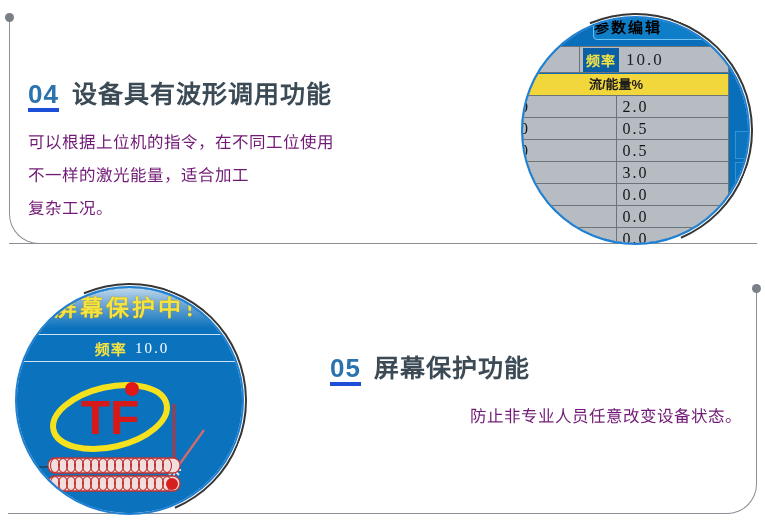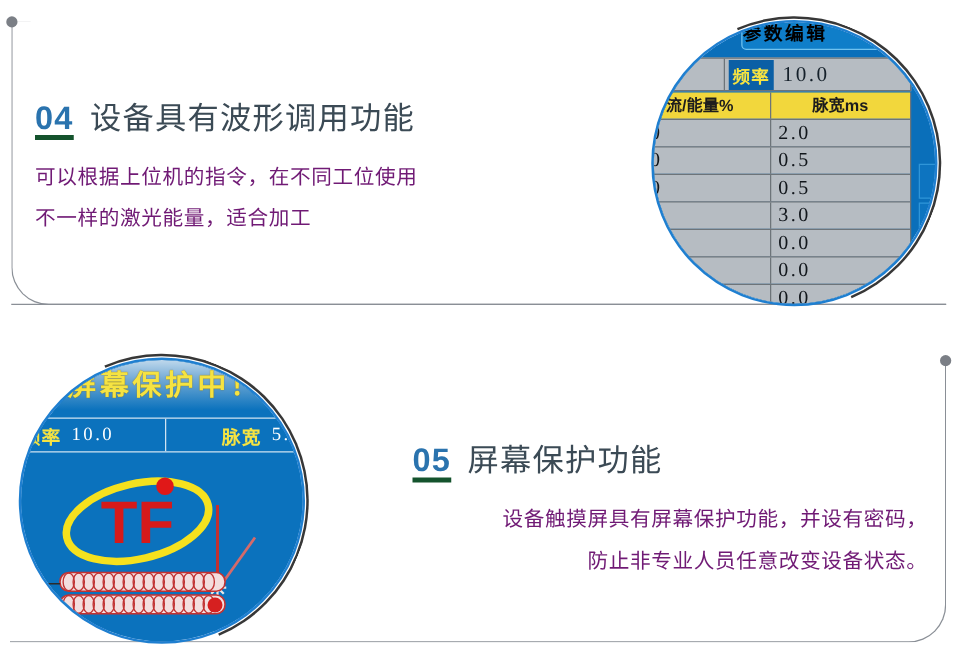--- a/index.html
+++ b/index.html
@@ -47,26 +47,26 @@
     display:flex;align-items:baseline;gap:13px;
     font-size:27px;font-weight:bold;color:#36474f;
     letter-spacing:1px;
     margin-bottom:14px;
   }
   .tb-05 .headline{justify-content:flex-start;}
   .num{
     color:#2a73ae;
     font-family:"Liberation Sans","DejaVu Sans",sans-serif;
     font-size:26px;font-weight:bold;
-    border-bottom:4px solid #14532d;
+    border-bottom:4px solid #1d4ed8;
     padding-bottom:1px;
     line-height:1;
     margin-top:33px;
   }
-  .htitle{font-size:25px;font-weight:normal;color:#3b4a55;}
+  .htitle{font-size:25px;font-weight:bold;color:#3b4a55;}
   .body-line{
     font-size:16.5px;color:#701a75;line-height:2.0;
     white-space:nowrap;letter-spacing:.5px;
   }
 
   
   .circle{
     position:absolute;border-radius:50%;overflow:hidden;
     background:#0a6fba;
   }
@@ -182,38 +182,38 @@
   <div class="dot dot-top"></div>
   <div class="divider"></div>
 
   <div class="textblock tb-04">
     <div class="headline">
       <span class="num">04</span>
       <span class="htitle">设备具有波形调用功能</span>
     </div>
     <div class="body-line">可以根据上位机的指令，在不同工位使用</div>
     <div class="body-line">不一样的激光能量，适合加工</div>
+    <div class="body-line">复杂工况。</div>
   </div>
 
   <div class="circle" id="circ-top">
     <div class="hmi">
 
       <div class="hmi-title">参数编辑</div>
       <div class="hmi-title2"></div>
 
       <div class="freq-row">
         <div class="freq-spacer"></div>
         <span class="freq-lbl">频率</span>
         <span class="freq-val">10.0</span>
       </div>
 
       <div class="ptable">
         <div class="thead">
           <div>流/能量%</div>
-          <div>脉宽ms</div>
         </div>
         <div class="trow">
           <div>70</div>
           <div>2.0</div>
         </div>
         <div class="trow">
           <div>70</div>
           <div>0.5</div>
         </div>
         <div class="trow">
@@ -273,35 +273,30 @@
   <div class="circle-arc" style="left:518px;top:13px;width:235px;height:235px;"></div>
 
   <div class="frame frame-bottom"></div>
   <div class="dot dot-bottom"></div>
 
   <div class="textblock tb-05">
     <div class="headline">
       <span class="num">05</span>
       <span class="htitle">屏幕保护功能</span>
     </div>
-    <div class="body-line">设备触摸屏具有屏幕保护功能，并设有密码，</div>
     <div class="body-line">防止非专业人员任意改变设备状态。</div>
   </div>
 
   <div class="circle" id="circ-bot">
     <div class="saver">
       <div class="saver-head">屏幕保护中！</div>
       <div class="saver-bar">
         <div class="sb-cell">
           <span class="sb-lbl">频率</span>
           <span class="sb-val">10.0</span>
-        </div>
-        <div class="sb-cell">
-          <span class="sb-lbl">脉宽</span>
-          <span class="sb-val">5.0</span>
         </div>
       </div>
 
       <div class="logo">
         <svg width="190" height="130" viewBox="0 0 190 130" aria-hidden="true">
 
           <ellipse cx="78" cy="45" rx="58" ry="30" fill="none" stroke="#f5e11e" stroke-width="6" transform="rotate(-13 78 45)"></ellipse>
 
           <circle cx="100" cy="17" r="7" fill="#e01818"></circle>
 

